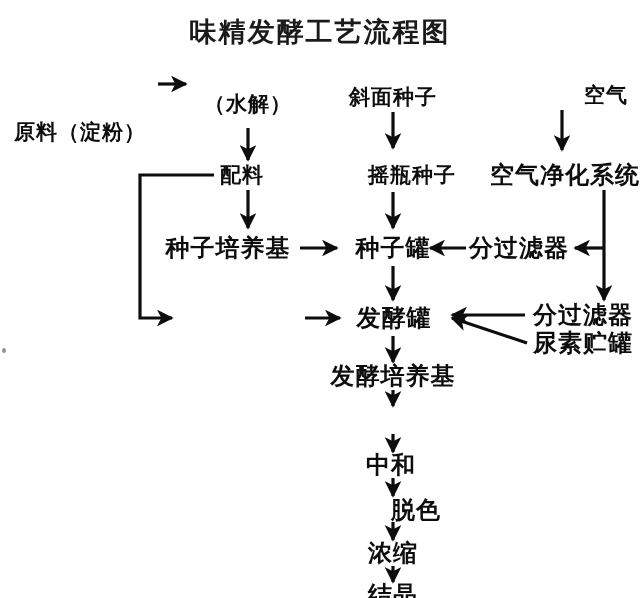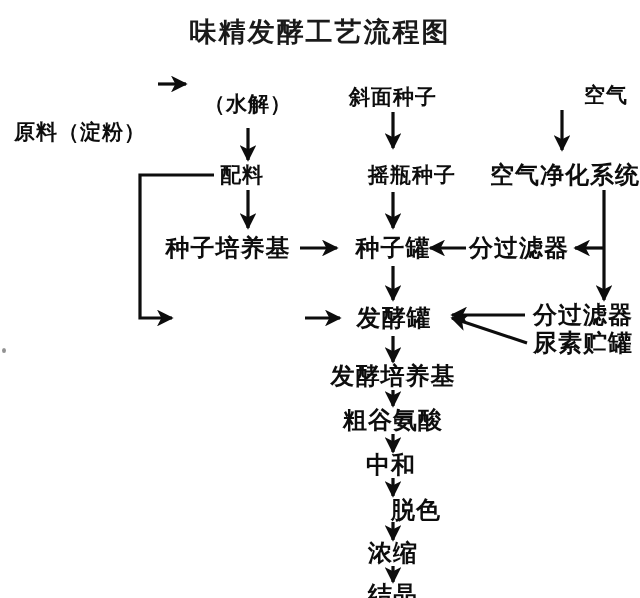--- a/index.html
+++ b/index.html
@@ -146,21 +146,20 @@
 
 
   <div class="node n-md" style="left:394px; top:318px;">发酵罐</div>
 
   <div class="node n-md" style="left:583px; top:315px;">分过滤器</div>
 
   <div class="node n-md" style="left:583px; top:343px;">尿素贮罐</div>
 
   <div class="node n-md" style="left:393px; top:376px;">发酵培养基</div>
 
-  <div class="node n-md" style="left:393px; top:420px;">粗谷氨酸</div>
 
   <div class="node n-md" style="left:391px; top:465px;">中和</div>
 
   <div class="node n-md" style="left:416px; top:510px;text-align:center;">脱色</div>
 
   <div class="node n-md" style="left:393px; top:553px;">浓缩</div>
 
   <div class="node n-md" style="left:393px; top:595px;">结晶</div>
 
   <div class="speck" style="left:2px; top:348px;"></div>

